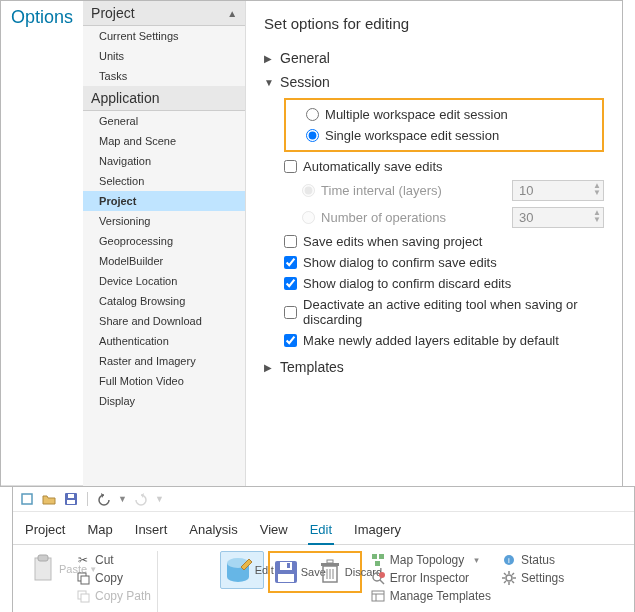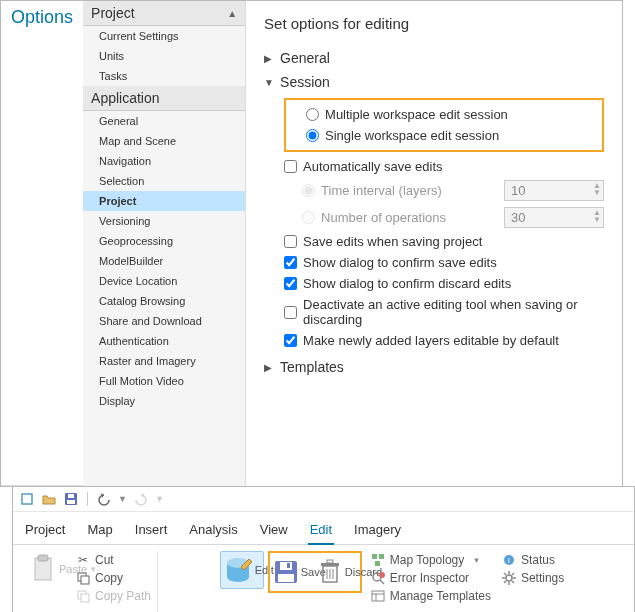--- a/index.html
+++ b/index.html
@@ -16,21 +16,21 @@
 .content-title { font-size: 15px; margin-bottom: 14px; }
 .group-header { display: flex; align-items: center; gap: 6px; font-size: 14px; padding: 4px 0; cursor: pointer; }
 .chevron { font-size: 10px; color: #555; width: 10px; }
 .session-body { padding: 4px 0 4px 20px; }
 .highlight-box { border: 2px solid #f5a623; padding: 4px 2px; margin-bottom: 4px; }
 .option-row { display: flex; align-items: center; gap: 6px; padding: 3px 0; }
 .option-row.indent1 { padding-left: 18px; }
 .option-row.disabled { color: #999; }
 .option-row input[type="checkbox"], .option-row input[type="radio"] { margin: 0; }
 .option-row.disabled input { opacity: 0.5; }
-.num-box { width: 100px; border: 1px solid #ccc; background: #f3f3f3; padding: 2px 6px; color: #888; margin-left: auto; position: relative; }
+.num-box { width: 92px; border: 1px solid #ccc; background: #f3f3f3; padding: 2px 6px; color: #888; margin-left: auto; position: relative; }
 .num-box .spinner { position: absolute; right: 2px; top: 1px; font-size: 8px; color: #aaa; line-height: 7px; }
 
 .ribbon-window { border: 1px solid #b8b8b8; width: 623px; margin-left: 12px; margin-top: -1px; background: #fff; }
 .qat { display: flex; align-items: center; gap: 6px; padding: 4px 6px; border-bottom: 1px solid #e6e6e6; }
 .qat-icon { width: 16px; height: 16px; display: flex; align-items: center; justify-content: center; font-size: 12px; color: #444; }
 .qat-sep { width: 1px; height: 14px; background: #ccc; margin: 0 2px; }
 .tabs { display: flex; gap: 18px; padding: 6px 10px 0 10px; border-bottom: 1px solid #d8d8d8; }
 .tab { padding: 4px 2px 6px 2px; font-size: 13px; cursor: pointer; color: #333; }
 .tab.active { color: #0078a8; border-bottom: 2px solid #0078a8; margin-bottom: -1px; font-weight: 400; }
 .ribbon-panel { display: flex; padding: 6px 8px 2px 8px; }

